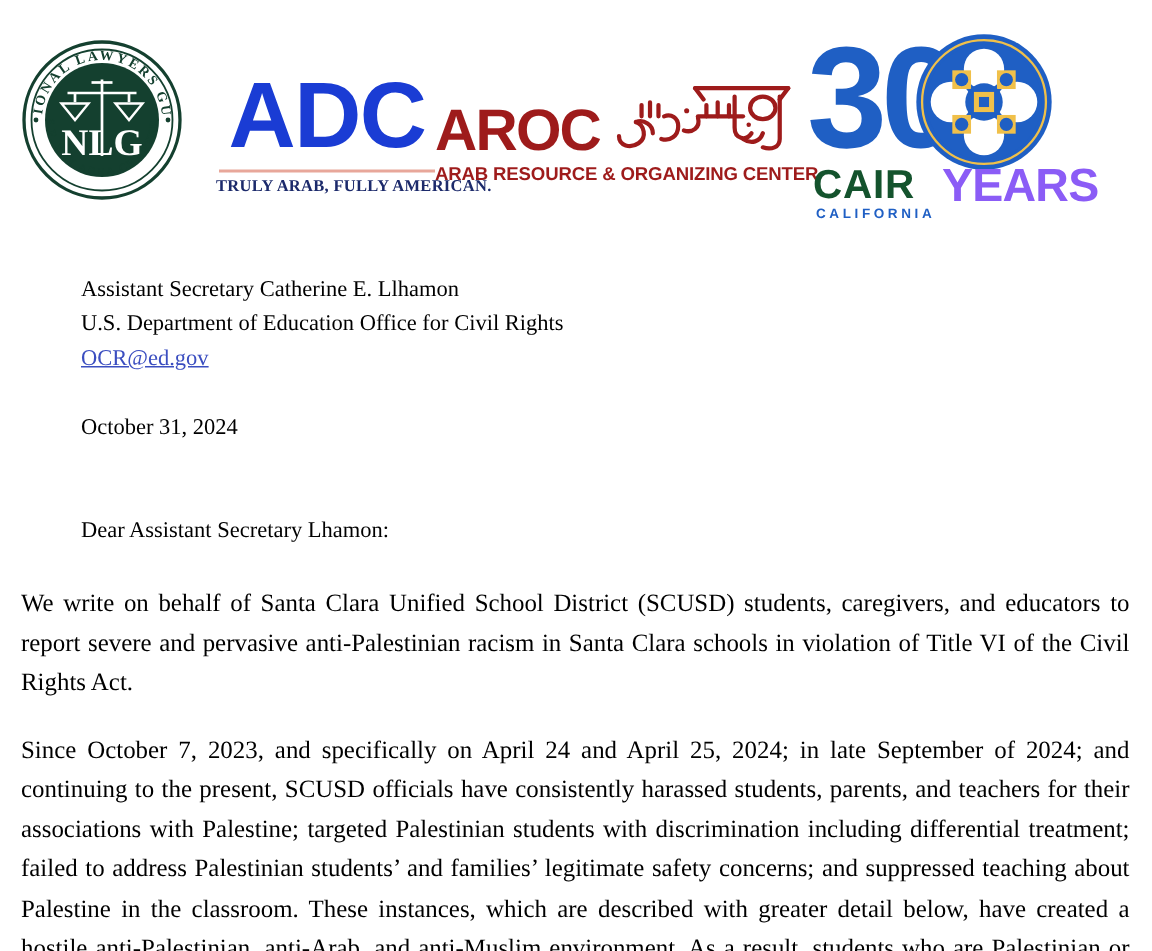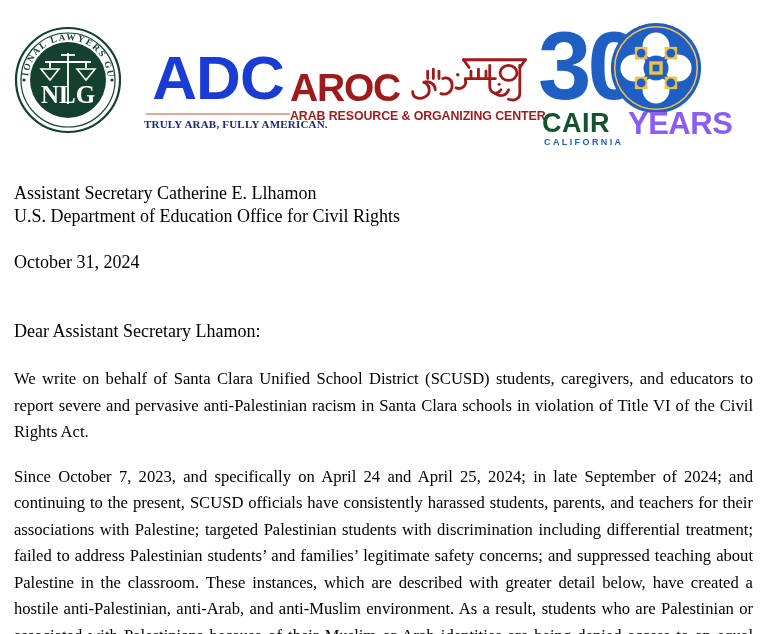--- a/index.html
+++ b/index.html
@@ -161,23 +161,24 @@
   .letter {
     position: absolute;
     left: 14px;
     top: 182px;
     width: 739px;
   }
   .addr-line,
   .date-line,
   .re-line,
   .salutation {
-    font-size: 18px;
+    font-size: 15px;
     line-height: 23px;
     white-space: nowrap;
+    margin-left: 40px;
   }
   .email-link {
     color: #3b4ec0;
     text-decoration: underline;
   }
   .blockgap { height: 23px; }
   .para {
     font-size: 16.6px;
     line-height: 26.5px;
     text-align: justify;
@@ -293,20 +294,21 @@
         <div class="cair-years">YEARS</div>
       </div>
     </div>
 
   </div>
 
   <div class="letter">
 
     <div class="addr-line">Assistant Secretary Catherine E. Llhamon</div>
     <div class="addr-line">U.S. Department of Education Office for Civil Rights</div>
+    <div class="addr-line"><a class="email-link" href="#">OCR@ed.gov</a></div>
 
     <div class="blockgap"></div>
 
     <div class="date-line">October 31, 2024</div>
 
     <div class="blockgap"></div>
 
 
     <div class="blockgap"></div>
 

